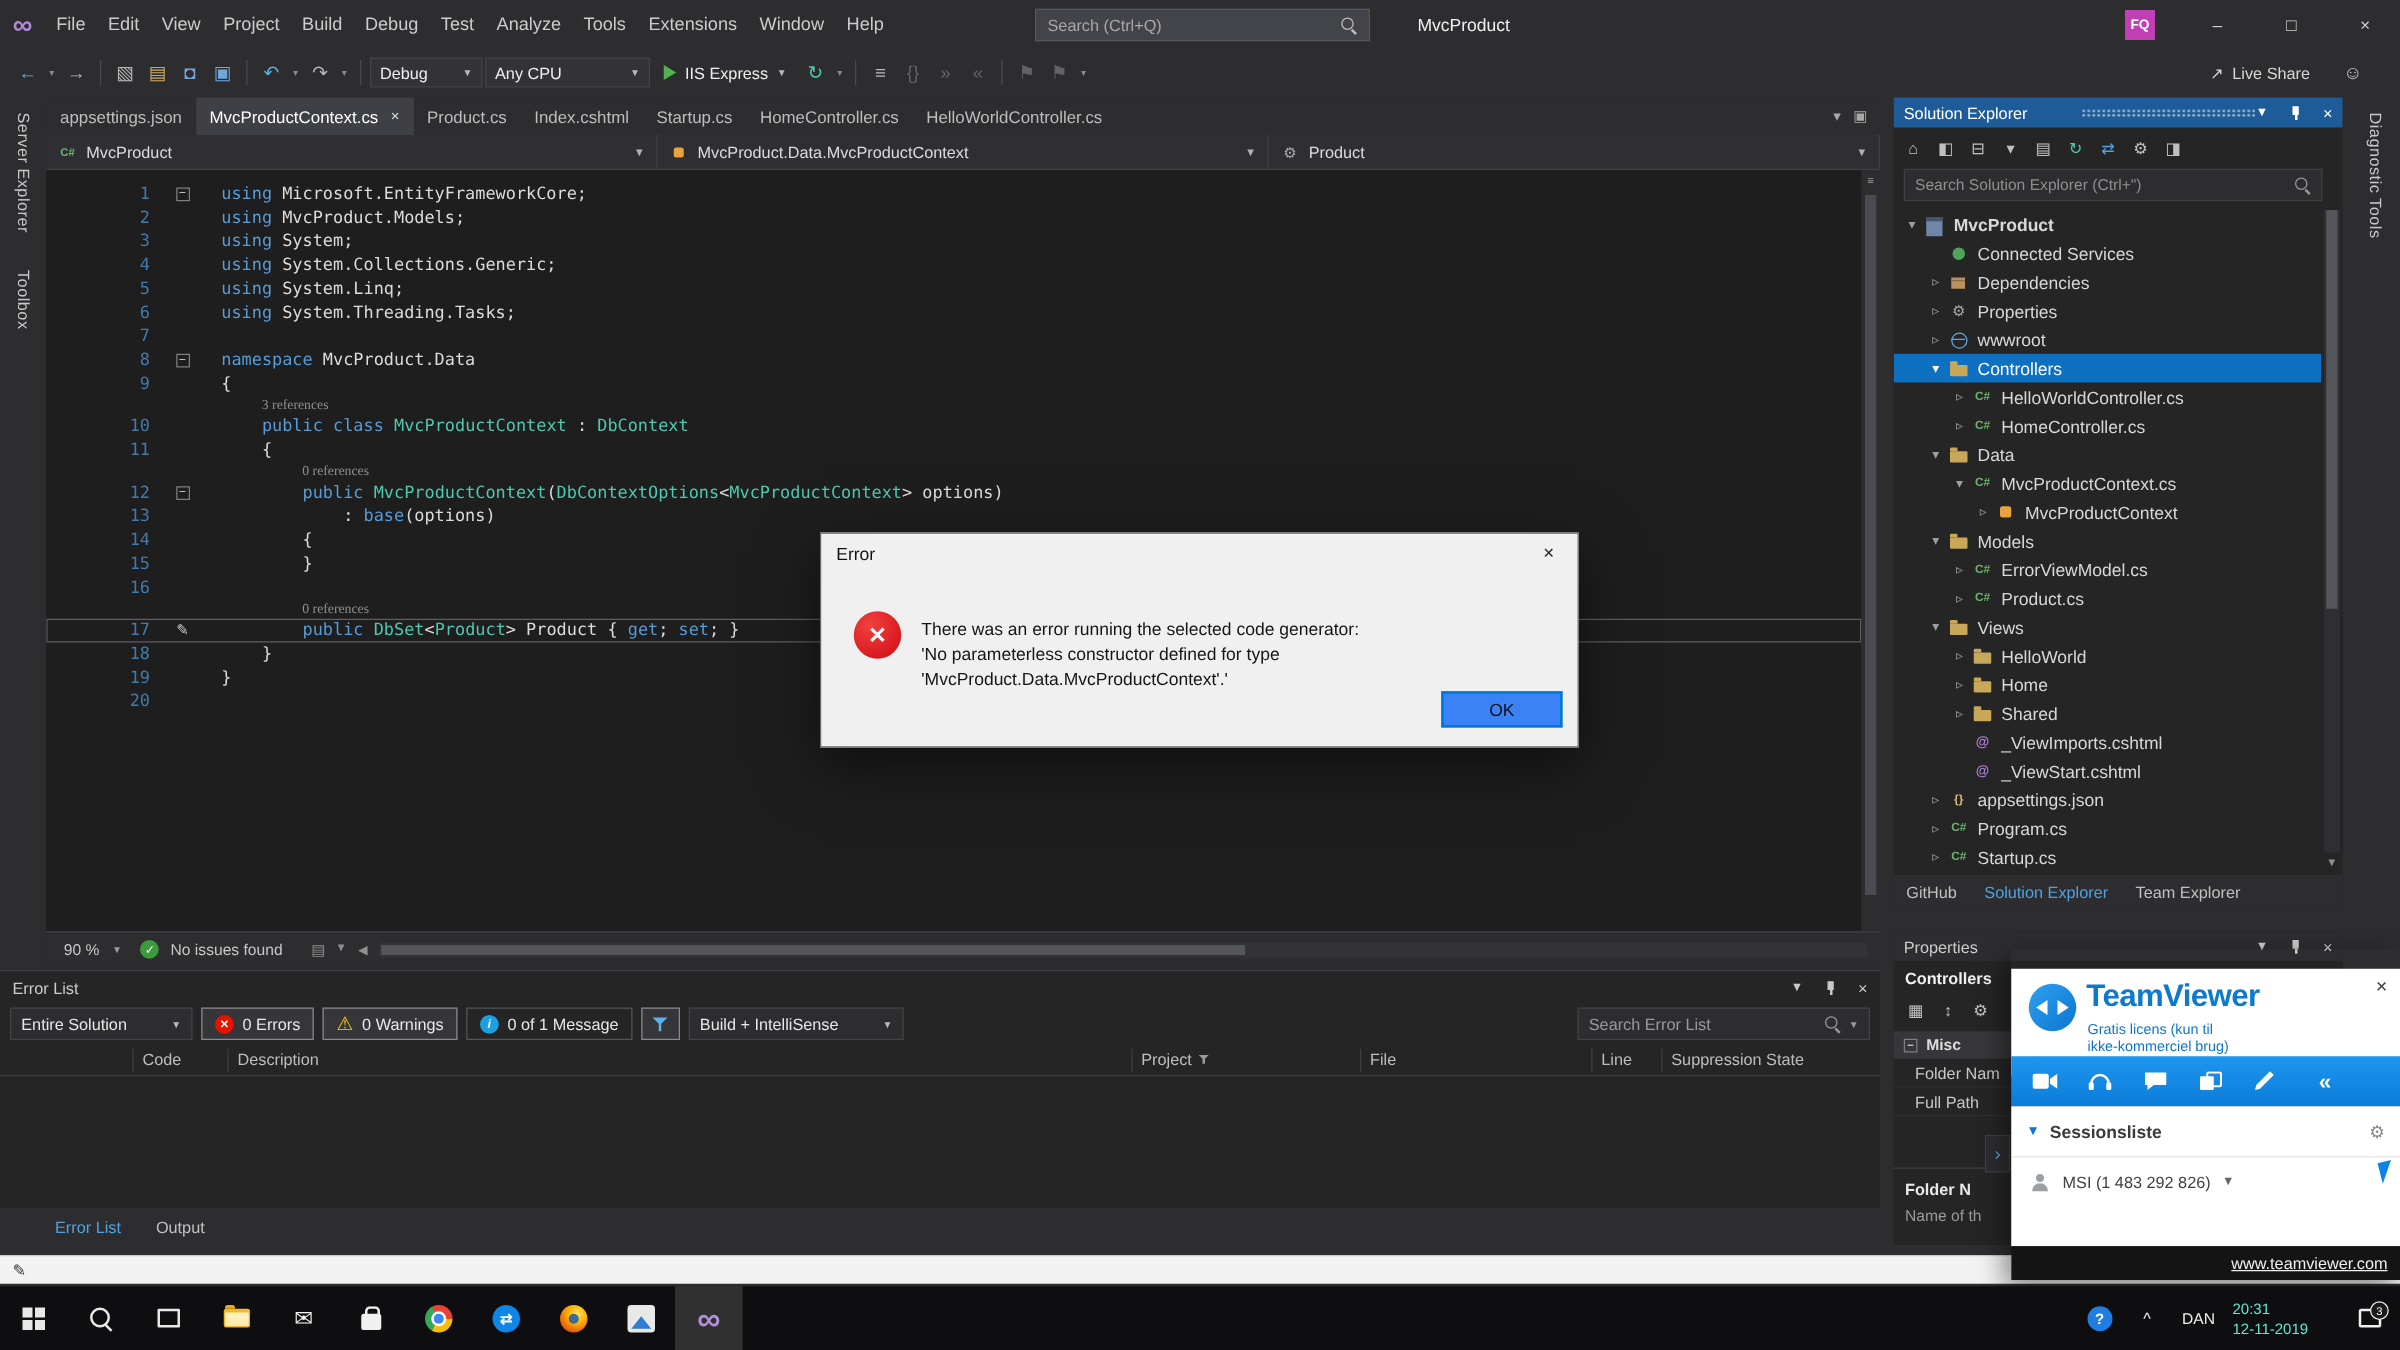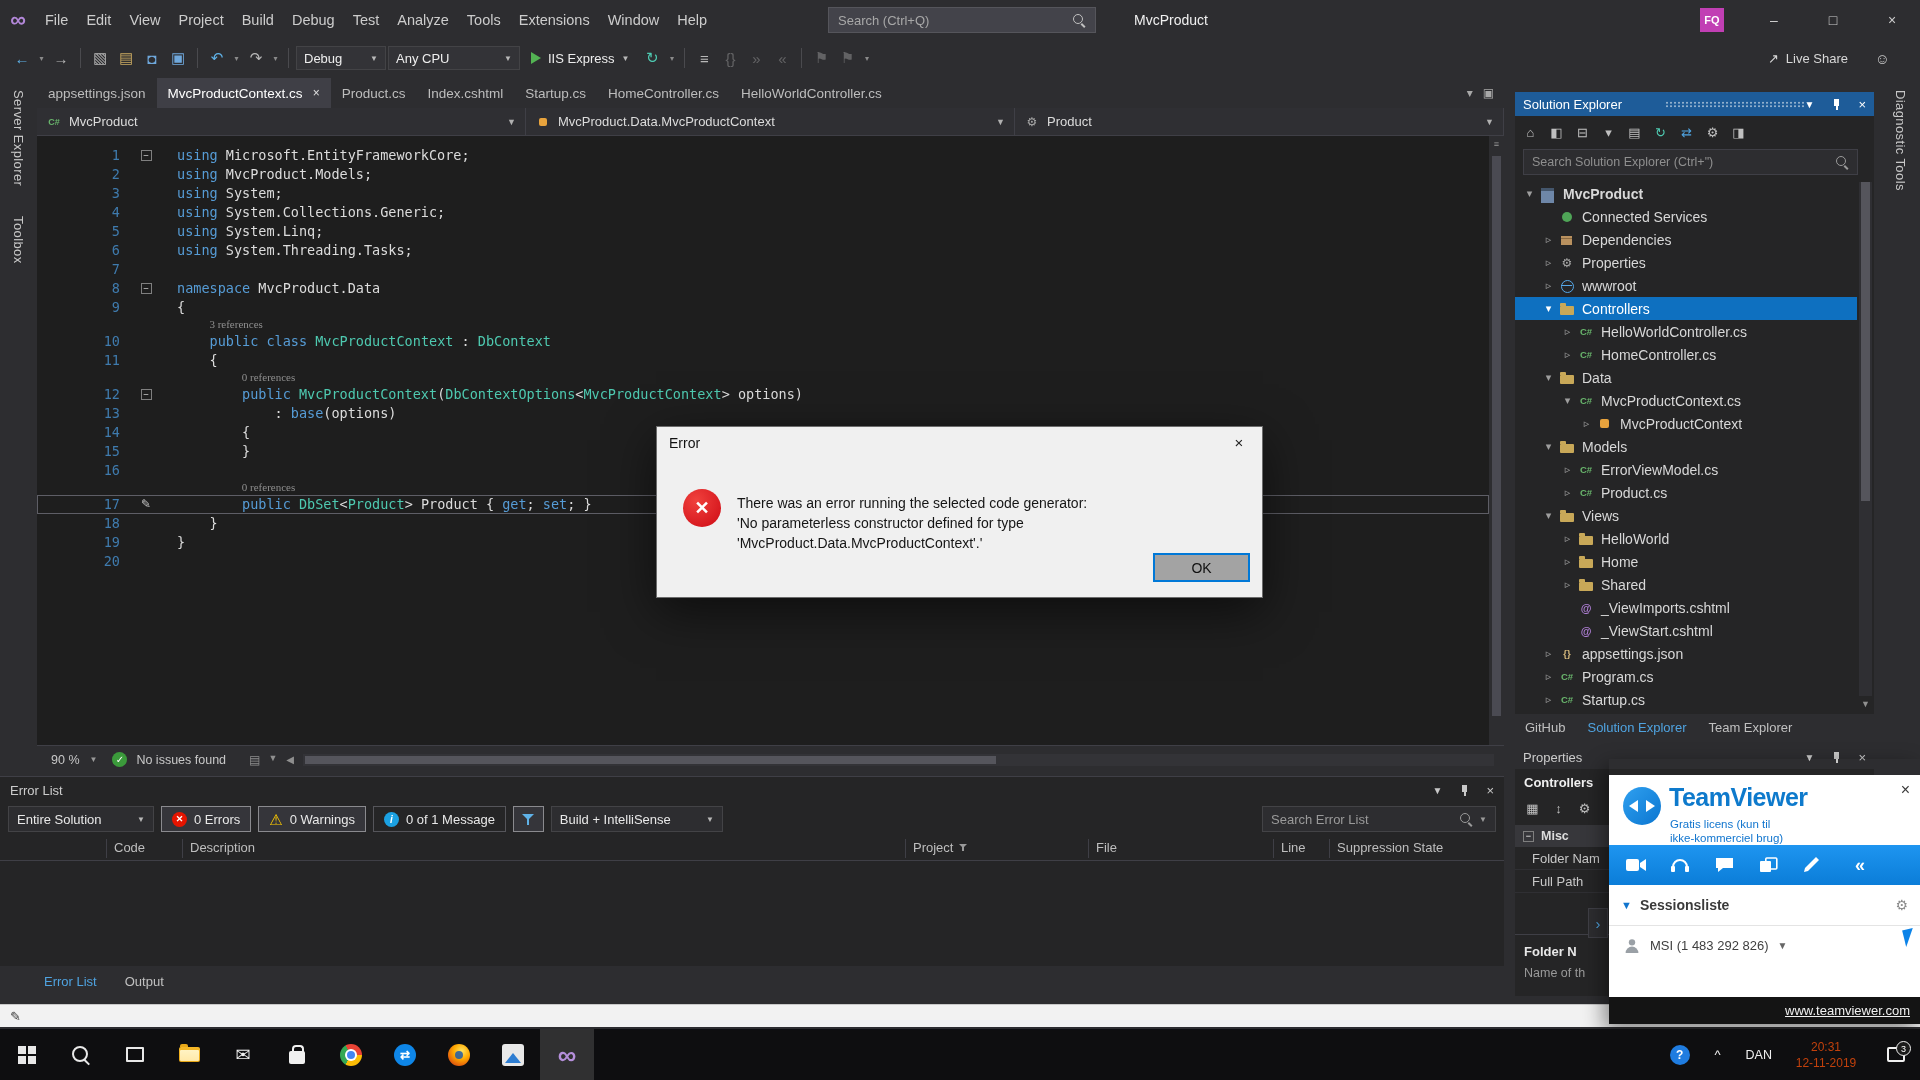--- a/index.html
+++ b/index.html
@@ -96,21 +96,21 @@
 #elcols{position:absolute;left:0;top:60px;width:100%;height:24px;border-bottom:1px solid #3F3F46;font-size:13px;color:#BEBEBE}
 .colh{position:absolute;top:3px;display:flex;gap:6px;align-items:center}
 .colsep{position:absolute;top:2px;width:1px;height:19px;background:#3F3F46}
 .funnel-sm{width:9px;height:9px;position:relative;display:inline-block}
 .funnel-sm::before{content:"";position:absolute;top:1px;left:0;border-left:4px solid transparent;border-right:4px solid transparent;border-top:4px solid #9A9A9A}
 .funnel-sm::after{content:"";position:absolute;top:4px;left:3px;width:2px;height:4px;background:#9A9A9A}
 #elbtabs{position:absolute;left:0;bottom:0;width:100%;height:30px;background:#2D2D30;display:flex;align-items:center;padding-left:44px;gap:28px}
 .btab{font-size:13px;color:#C0C0C0}
 .btab.on{color:#4FA3E0}
 
-#sepanel{left:1515px;top:92px;width:359px;height:648px;background:#252526}
+#sepanel{left:1515px;top:78px;width:359px;height:648px;background:#252526}
 #setitle{position:absolute;top:0;left:0;width:100%;height:24px;background:#1E5C99;display:flex;align-items:center;padding:0 8px;color:#fff;font-size:13px}
 #setitle .dots{position:absolute;left:150px;right:70px;top:9px;height:7px;background-image:radial-gradient(rgba(255,255,255,.5) 1px,transparent 1.4px);background-size:4px 3.5px}
 #setools{position:absolute;top:26px;left:4px;height:28px;display:flex;align-items:center;gap:3px}
 .stico{width:23px;height:24px;display:flex;align-items:center;justify-content:center;color:#C0C0C0;font-size:13px}
 #sesearch{position:absolute;top:57px;left:8px;right:16px;height:26px;background:#2D2D30;border:1px solid #3F3F46;display:flex;align-items:center;padding:0 8px;color:#8F8F8F;font-size:12.5px;gap:6px}
 #sesearch .mag{margin-left:auto;color:#9A9A9A}
 #setree{position:absolute;top:90px;left:0;right:17px;bottom:28px;overflow:hidden}
 .trow{display:flex;align-items:center;height:23px;font-size:14px;color:#D8D8D8;white-space:nowrap}
 .trow.sel{background:#0E70C0;color:#fff}
 .tar{width:17px;flex:none;text-align:center;color:#9E9E9E;font-size:11px}
@@ -170,21 +170,21 @@
 #tvrow .ar{color:#666;font-size:10px}
 #tvptr{position:absolute;right:5px;top:44px;width:0;height:0;border-top:17px solid #0C83E8;border-right:11px solid transparent;transform:rotate(-14deg)}
 #tvfoot{position:absolute;bottom:0;left:0;width:100%;height:27px;background:#141414;display:flex;align-items:center;justify-content:flex-end;padding-right:10px}
 #tvlink{color:#F0F0F0;text-decoration:underline;font-size:13px}
 
 #dlg{left:656px;top:426px;width:607px;height:172px;background:#F0F0F0;border:1px solid #6B6B6B;box-shadow:0 14px 46px rgba(0,0,0,.55);z-index:150}
 #dlgtitle{position:absolute;left:12px;top:8px;color:#111;font-size:14px}
 #dlgclose{position:absolute;right:0;top:0;width:46px;height:30px;display:flex;align-items:center;justify-content:center;color:#222;font-size:15px}
 #dlgicon{position:absolute;left:26px;top:62px;width:38px;height:38px;border-radius:50%;background:radial-gradient(circle at 35% 30%,#F0413D,#CE0A14);color:#fff;font-size:18px;font-weight:bold;display:flex;align-items:center;justify-content:center}
 #dlgmsg{position:absolute;left:80px;top:66px;color:#151515;font-size:14px;line-height:20px}
-#dlgok{position:absolute;left:496px;top:126px;width:97px;height:29px;background:#a3a3a3;border:2px solid #0078D7;display:flex;align-items:center;justify-content:center;font-size:14px;color:#111}
+#dlgok{position:absolute;left:496px;top:126px;width:97px;height:29px;background:#3b82f6;border:2px solid #0078D7;display:flex;align-items:center;justify-content:center;font-size:14px;color:#111}
 
 #vsstatus{left:0;top:1004px;width:1920px;height:23px;background:#F2F2F2;display:flex;align-items:center;padding-left:10px;z-index:60;border-top:1px solid #C8C8C8}
 #vsstatus .pen{color:#3A3A3A;font-size:13px}
 
 #taskbar{left:0;top:1029px;width:1920px;height:51px;background:#0E0E10;z-index:300;display:flex;align-items:center}
 .tbcell{width:54px;height:51px;display:flex;align-items:center;justify-content:center;flex:none}
 .tbcell.active{background:rgba(255,255,255,.14)}
 .winlogo{display:grid;grid-template-columns:8px 8px;grid-template-rows:8px 8px;gap:2px}
 .winlogo div{background:#E8E8E8}
 .magw{width:20px;height:20px;position:relative;color:#E8E8E8}
@@ -202,21 +202,21 @@
 .chrome::after{content:"";position:absolute;inset:7px;border-radius:50%;background:#4285F4}
 .tvicon{width:22px;height:22px;border-radius:50%;background:#0E86E8;color:#fff;display:flex;align-items:center;justify-content:center;font-size:12px;font-weight:bold}
 .ffx{width:22px;height:22px;border-radius:50%;background:radial-gradient(circle at 62% 32%,#FFE460 0%,#FFAA00 40%,#E3610C 72%,#C83C0B 100%);position:relative}
 .ffx::before{content:"";position:absolute;inset:7px;border-radius:50%;background:#1E5AA8;opacity:.85}
 .photos{width:22px;height:22px;background:#E8E8E8;border-radius:3px;position:relative}
 .photos::before{content:"";position:absolute;left:3px;bottom:3px;border-left:8px solid transparent;border-right:8px solid transparent;border-bottom:10px solid #2D7DD2}
 .vsinf{color:#B58FDB;font-size:26px;font-weight:bold;line-height:1}
 #tray{margin-left:auto;display:flex;align-items:center;height:100%;gap:2px}
 .helpc{width:20px;height:20px;border-radius:50%;background:#1F7CE0;color:#fff;font-size:12px;font-weight:bold;display:flex;align-items:center;justify-content:center}
 .traytxt{color:#F0F0F0;font-size:12.5px;padding:0 8px}
-#trayclock{width:88px;text-align:center;font-size:12px;color:#c2410c;line-height:16px;padding:0 4px}
+#trayclock{width:88px;font-size:12px;color:#5eead4;line-height:16px;padding:0 4px}
 .ac{width:18px;height:15px;border:2px solid #F0F0F0;border-radius:2px;position:relative}
 .acbadge{position:absolute;right:-8px;top:-8px;width:15px;height:15px;border-radius:50%;background:#1B1B1B;border:1px solid #F0F0F0;color:#fff;font-size:9px;display:flex;align-items:center;justify-content:center}
 .traycell{width:36px;height:51px;display:flex;align-items:center;justify-content:center;position:relative;flex:none}
 </style>
 </head>
 <body>
 
 <div id="screen">
 
   <div id="titlebar" class="abs">

